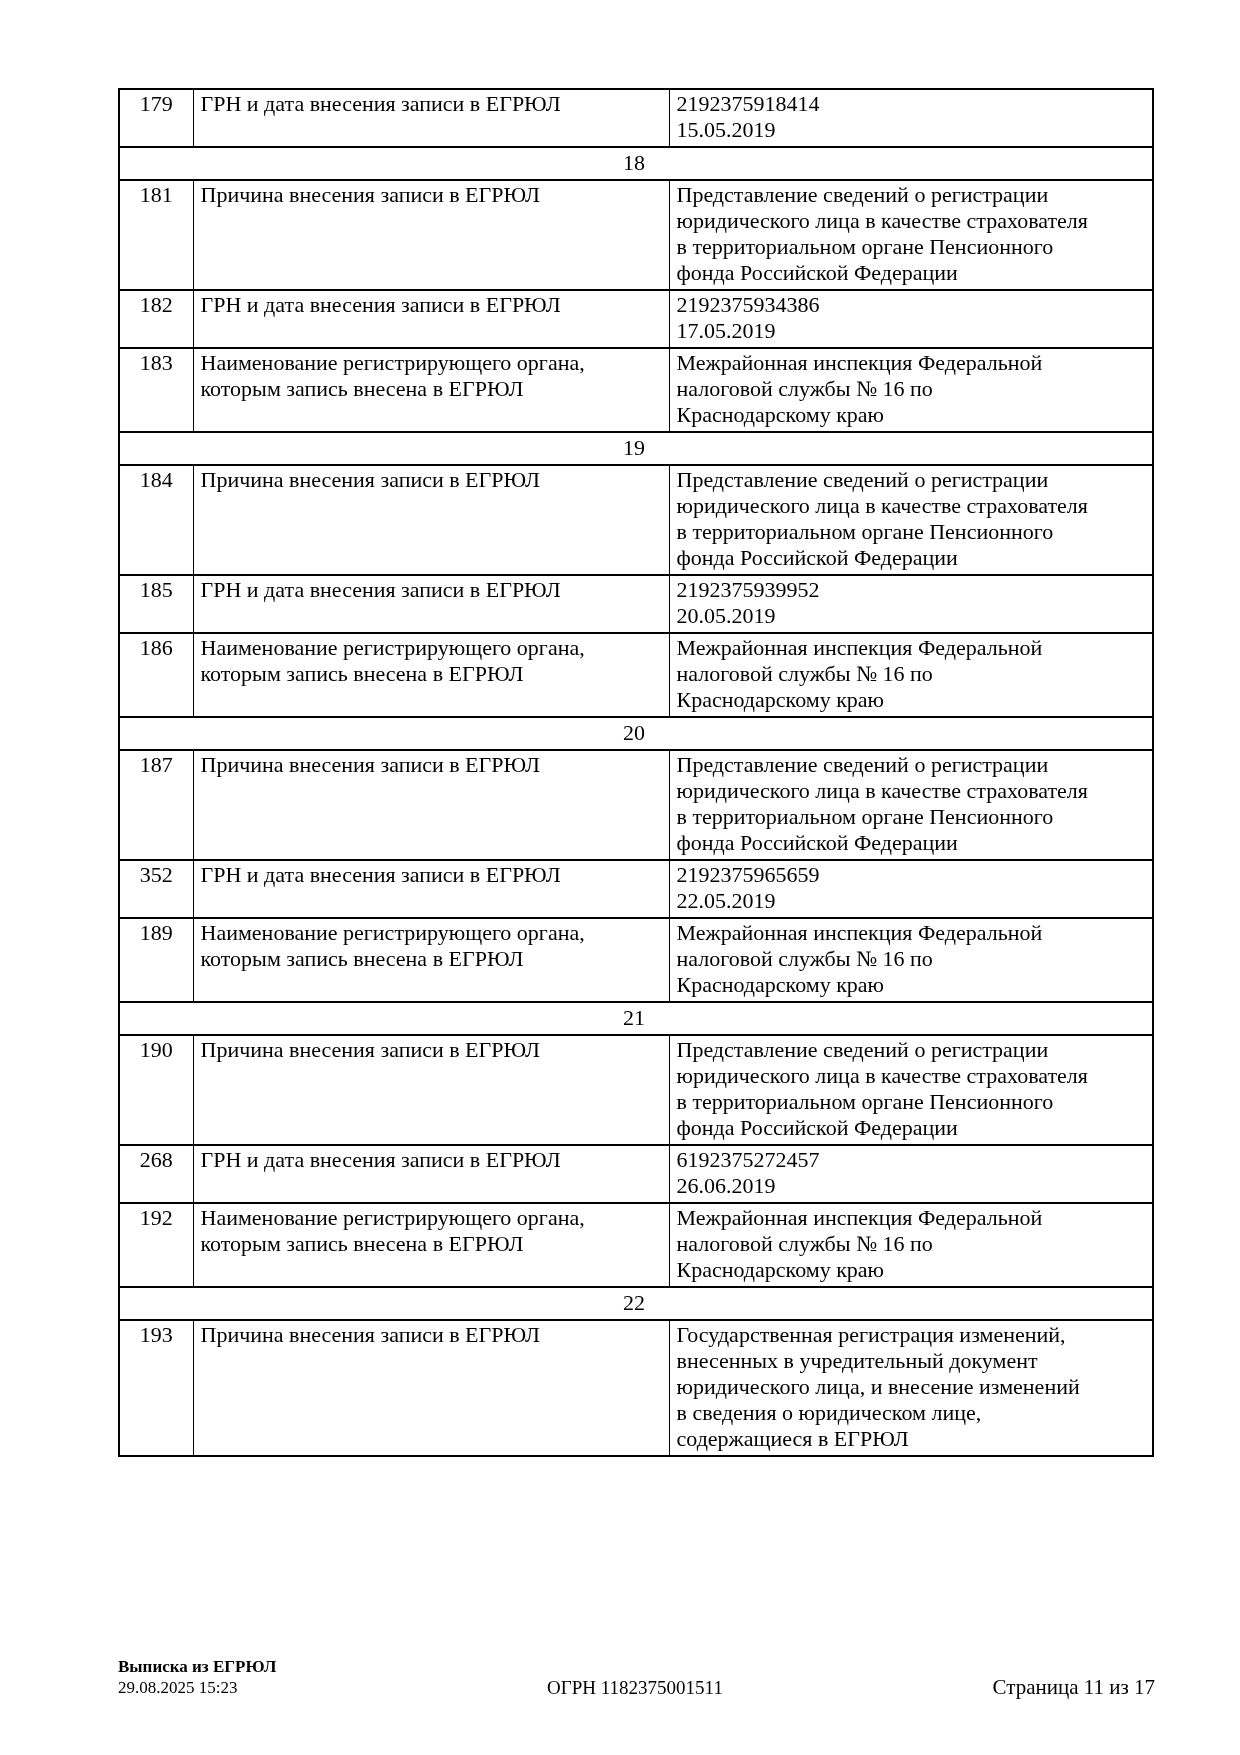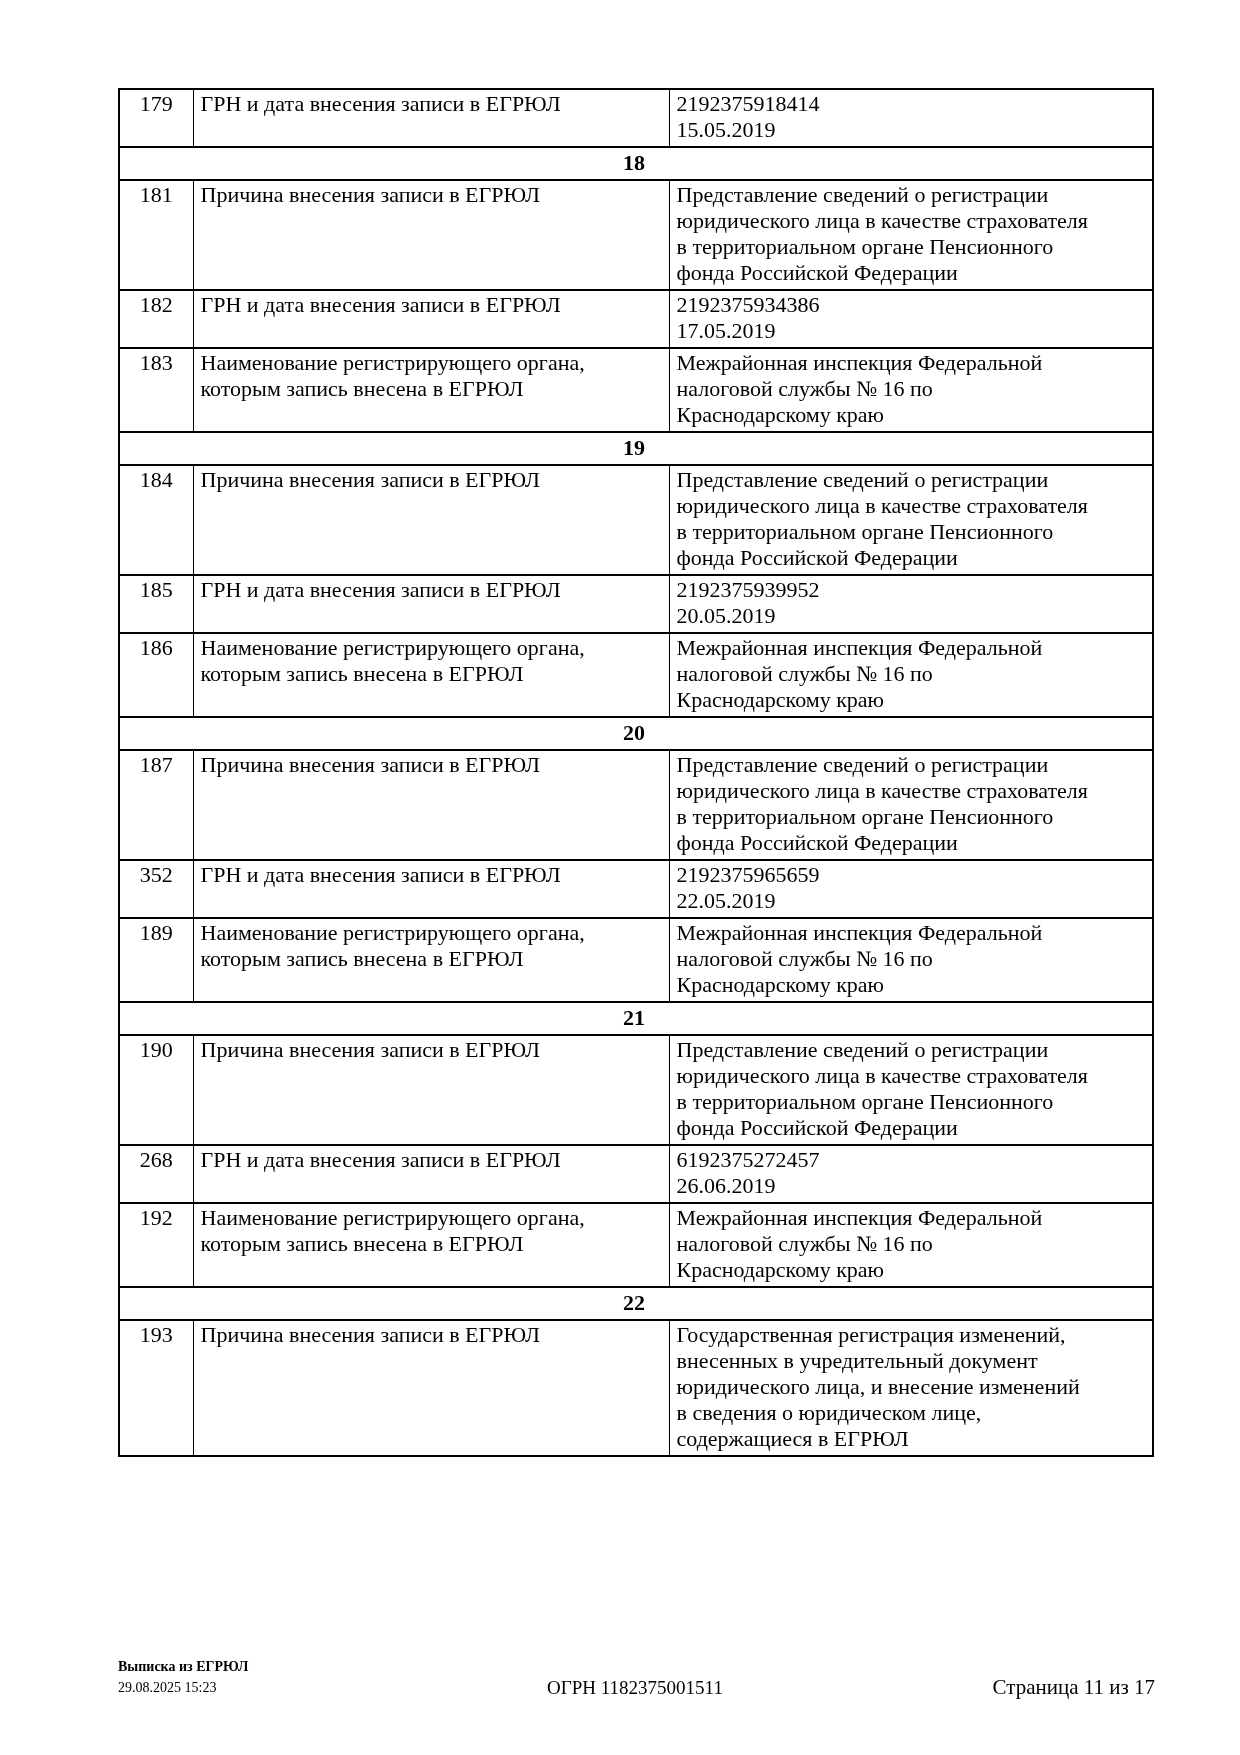--- a/index.html
+++ b/index.html
@@ -36,29 +36,29 @@
     white-space: pre-line;
     overflow: hidden;
   }
   table.egrul td.num {
     text-align: center;
     padding-left: 2px;
     padding-right: 2px;
   }
   table.egrul td.section {
     text-align: center;
-    font-weight: bold;
+    font-weight: normal;
     padding: 2px 4px 3px 0;
     white-space: normal;
   }
   .footer-left {
     position: absolute;
     left: 118px;
     top: 1656px;
-    font-size: 14px;
+    font-size: 17px;
     line-height: 21px;
   }
   .footer-left .doc-title {
     font-weight: bold;
   }
   .footer-center {
     position: absolute;
     left: 118px;
     top: 1677px;
     width: 1034px;

